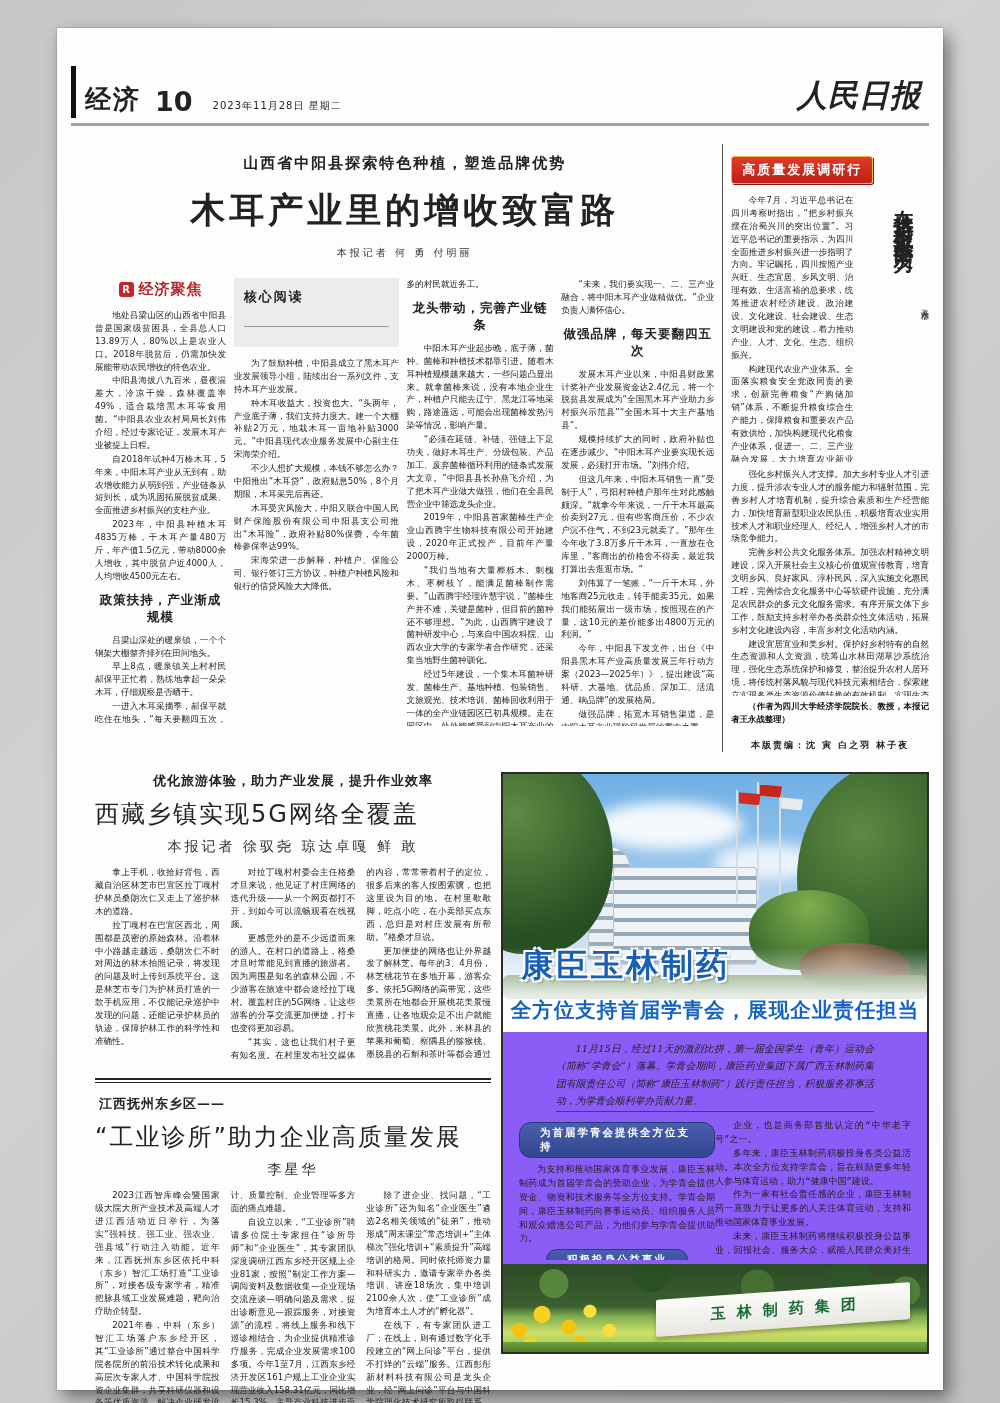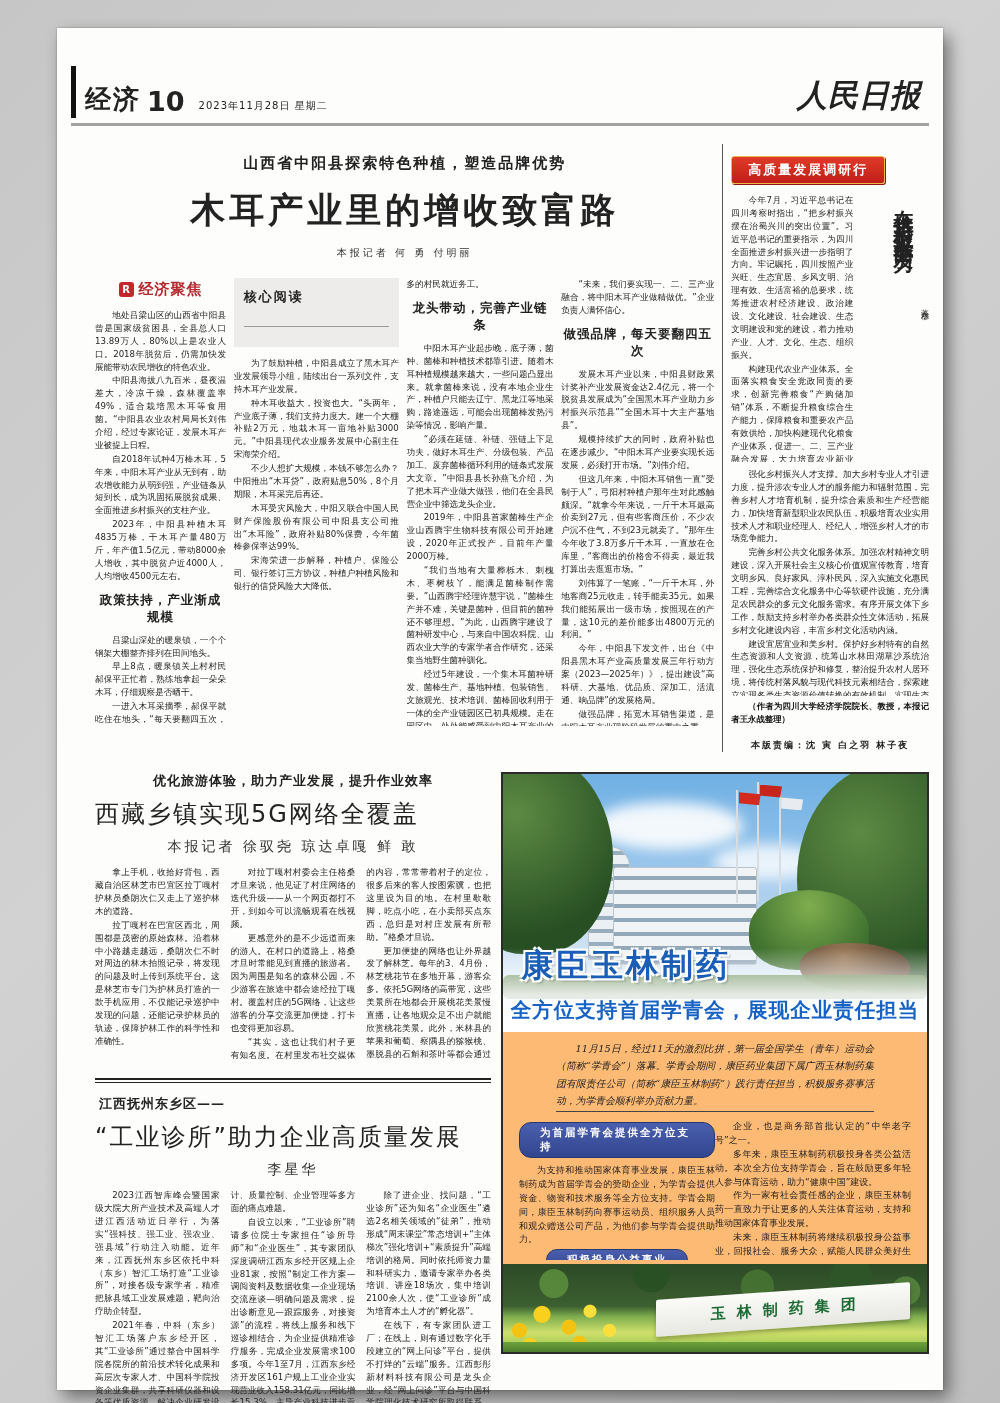--- a/index.html
+++ b/index.html
@@ -13,22 +13,22 @@
   .sheet {
     position:relative; margin:28px 0 0 57px; width:886px; height:1362px;
     background:#fdfdfb;
     box-shadow: 6px 8px 16px rgba(0,0,0,.45), 0 0 2px rgba(0,0,0,.3);
     padding:48px 14px 0 14px;
   }
   
   .hdr { position:relative; display:flex; align-items:flex-end; padding:0 2px 6px 14px; border-bottom:3px solid #a3a3a3; }
   .hdr .corner { position:absolute; left:0; top:-10px; width:5px; height:52px; background:#111; }
   .hdr .sec { font-size:26px; font-weight:bold; letter-spacing:2px; }
-  .hdr .pno { font-size:27px; font-weight:bold; margin-left:6px;text-align:right; }
-  .hdr .date { font-size:10px; margin-left:14px; padding-bottom:4px; color:#222; letter-spacing:1px; }
+  .hdr .pno { font-size:27px; font-weight:bold; margin-left:14px;text-align:right; }
+  .hdr .date { font-size:10px; margin-left:20px; padding-bottom:4px; color:#222; letter-spacing:1px; }
   .hdr .masthead { margin-left:auto; font-family:"DejaVu Serif","Liberation Serif",serif; font-style:italic; font-weight:bold; font-size:30px; letter-spacing:1px; padding-right:6px; transform:scaleY(1.05); }
   
   .main-sec { display:flex; margin:18px 0 0 24px; gap:8px; }
   .main-art { width:620px; }
   .vdiv { width:1px; background:#555; }
   .kicker { text-align:center; font-size:15px; font-weight:bold; letter-spacing:2px; margin-top:10px; }
   .main-title { text-align:center; font-size:35px; font-weight:bold; letter-spacing:4px; margin:14px 0 12px; }
   .byline { text-align:center; font-size:10px; color:#333; letter-spacing:3px; margin-bottom:18px; font-family:"DejaVu Serif","Liberation Serif",serif; }
   .cols { display:flex; justify-content:space-between; height:448px; overflow:hidden; }
   .col { overflow:hidden; }
@@ -38,42 +38,42 @@
   .colhead { display:flex; align-items:center; justify-content:center; gap:5px; margin:2px 0 10px; }
   .colhead .ricon { width:15px; height:15px; background:#c3272b; border-radius:3px; color:#fff; font-size:10px; font-weight:bold; display:flex; align-items:center; justify-content:center; }
   .colhead .label { font-size:15px; font-weight:bold; color:#b5272d; letter-spacing:1px; }
   .subhead { font-size:12.5px; font-weight:bold; text-align:center; margin:9px 0 8px; letter-spacing:1px; }
   .corebox { background:#edecea; padding:10px 10px 12px; margin-bottom:10px; }
   .corebox .cb-title { font-size:13px; font-weight:bold; letter-spacing:2px; margin-bottom:20px; }
   .corebox .cb-rule { height:1px; background:#999; margin-bottom:8px; }
   .corebox .cb-body { font-family:"DejaVu Serif","Liberation Serif",serif; font-size:10.5px; line-height:1.75; text-align:justify; text-indent:2em; color:#222; }
   
   .sidebar { width:198px; padding-top:12px; }
-  .sb-badge { display:inline-block; background:linear-gradient(180deg,#e03a28,#c01f18); border:1px solid #e9b84a; color:#fff; font-size:13px; font-weight:bold; letter-spacing:2px; padding:4px 16px; border-radius:3px; box-shadow:1px 1px 0 #8d1410; margin-bottom:10px; }
+  .sb-badge { display:inline-block; background:linear-gradient(180deg,#e03a28,#c01f18); border:1px solid #e9b84a; color:#fff; font-size:13px; font-weight:bold; letter-spacing:2px; padding:4px 10px; border-radius:3px; box-shadow:1px 1px 0 #8d1410; margin-bottom:10px; }
   .sb-top { display:flex; height:268px; overflow:hidden; }
   .sb-text-narrow { width:122px; }
   .sb-strip { flex:1; display:flex; justify-content:flex-end; }
   .sb-vtitle { writing-mode:vertical-rl; font-size:20px; font-weight:bold; letter-spacing:4px; line-height:1.1; margin-left:4px; }
   .sb-vauthor { writing-mode:vertical-rl; font-size:8px; color:#333; margin:108px 0 0 3px; letter-spacing:2px; }
   .sb-bottom { height:228px; overflow:hidden; margin-top:6px; }
   .sb-credit { font-size:8.4px; line-height:1.5; text-align:justify; color:#111; font-weight:bold; margin-top:4px; text-indent:2em; }
   .sb-editors { text-align:center; font-size:9px; font-weight:bold; letter-spacing:2px; margin-top:14px; }
   
   .bottom-sec { display:flex; gap:10px; margin:20px 0 0 24px; }
   .left-col { width:396px; }
   .art2 .kicker2 { text-align:center; font-size:13px; font-weight:bold; letter-spacing:1px; margin-bottom:8px; }
   .art2 .kicker2.left { text-align:left; padding-left:4px; }
   .art2 .title2 { text-align:left; font-size:24px; font-weight:normal; letter-spacing:2px; margin-bottom:8px; }
   .art2 .byline2 { text-align:center; font-size:14px; color:#333; letter-spacing:3px; margin-bottom:10px; font-family:"DejaVu Serif","Liberation Serif",serif; }
   .art2 .flow3 { column-count:3; column-gap:11px; overflow:hidden; }
   .h-5g { height:200px; }
   .h-dx { height:238px; }
   .art-rule { border-top:2px solid #222; border-bottom:1px solid #222; height:5px; margin:12px 0; }
   
-  .ad { width:428px; height:582px; border:2px solid #2b2b2b; background:#fdba74; display:flex; flex-direction:column; overflow:hidden; }
+  .ad { width:428px; height:582px; border:2px solid #2b2b2b; background:#8b5cf6; display:flex; flex-direction:column; overflow:hidden; }
   .ad-photo { position:relative; height:258px; overflow:hidden;
     background:linear-gradient(180deg,#6fb0e4 0%,#8fc0ea 30%,#c8def2 62%,#eef4f9 100%); }
   .cloud { position:absolute; background:#fff; border-radius:50%; filter:blur(7px); opacity:.9; }
   .cl1{ width:150px;height:48px; left:90px; top:28px; }
   .cl2{ width:110px;height:36px; left:210px; top:70px; opacity:.8;}
   .cl3{ width:90px;height:30px; left:30px; top:86px; opacity:.7;}
   .bldg { position:absolute; left:26%; bottom:26%; width:34%; height:38%; background:
       repeating-linear-gradient(0deg, rgba(60,100,130,.5) 0 4px, rgba(240,244,247,.95) 4px 14px), #e9edf0;
       border:1px solid #b9c4cc; border-radius:3px; }
   .bldg-tower { position:absolute; left:20%; bottom:28%; width:10%; height:44%; background:
@@ -90,21 +90,21 @@
   .palm { position:absolute; left:58%; bottom:24%; width:120px; height:80px; background:radial-gradient(circle at 50% 20%, #7fae4e, #3f702f 75%); border-radius:50% 50% 40% 40%; }
   .rock { position:absolute; left:70%; bottom:16%; width:110px; height:48px; background:radial-gradient(circle at 40% 30%, #9a7a58, #5d4632 80%); border-radius:45% 55% 50% 50%; }
   .shrubs { position:absolute; left:0; right:0; bottom:13%; height:9%; background:linear-gradient(180deg,#4f7b35,#37602a); border-radius:6px; opacity:.9; }
   .ad-fade { position:absolute; left:0; right:0; bottom:0; height:84px; background:linear-gradient(180deg, rgba(255,255,255,0), rgba(255,255,255,.85) 55%, #fff); }
   .ad-title { position:absolute; left:18px; bottom:44px; font-size:32px; font-weight:bold; color:#1a5fb5; letter-spacing:3px;
       text-shadow:-2px -2px 0 #fff,2px -2px 0 #fff,-2px 2px 0 #fff,2px 2px 0 #fff, 3px 3px 2px rgba(0,0,0,.25); }
   .ad-subtitle { position:absolute; left:0; right:0; bottom:8px; text-align:center; font-size:20.5px; font-weight:bold; color:#1763c5; letter-spacing:1px; text-shadow:1px 1px 0 #fff; }
   .ad-body { flex:1; padding:8px 16px 4px; display:flex; flex-direction:column; overflow:hidden;justify-content:center; }
   .ad-intro { font-family:"DejaVu Serif","Liberation Serif",serif; font-style:italic; font-size:9.8px; line-height:1.75; text-align:justify; text-indent:2em; color:#222; width:318px; margin:0 auto; }
   .ad-intro-rule { width:318px; margin:2px auto 8px; border-bottom:1.5px solid #444; }
-  .ad-cols { display:flex; flex:1; overflow:hidden; }
+  .ad-cols { display:flex; flex:1; overflow:hidden;font-family:Liberation Mono, monospace; }
   .ad-col { flex:1; overflow:hidden; }
   .ad-badge { display:block; width:fit-content; margin:2px auto 6px; background:linear-gradient(180deg,#4a5fae,#32458f); color:#fff; font-size:10.5px; font-weight:bold; letter-spacing:2px; padding:3px 20px; border-radius:12px; border:1px solid #27376f; }
   .ad-para { font-size:9px; line-height:1.55; text-align:justify; text-indent:2em; color:#222; }
   .ad-photo2 { position:relative; height:88px; overflow:hidden;
       background:linear-gradient(180deg,#2c4a26 0%, #3c6030 48%, #7fae4e 60%, #cfe06a 78%, #8fbf4e 100%); }
   .ad-photo2 .canopy { position:absolute; left:0; right:0; top:0; height:55%; background:
       radial-gradient(circle at 12% 40%, rgba(90,140,60,.9) 0 14px, transparent 15px),
       radial-gradient(circle at 35% 20%, rgba(40,80,35,.9) 0 18px, transparent 19px),
       radial-gradient(circle at 60% 45%, rgba(70,115,50,.9) 0 16px, transparent 17px),
       radial-gradient(circle at 82% 25%, rgba(45,85,40,.95) 0 20px, transparent 21px),

